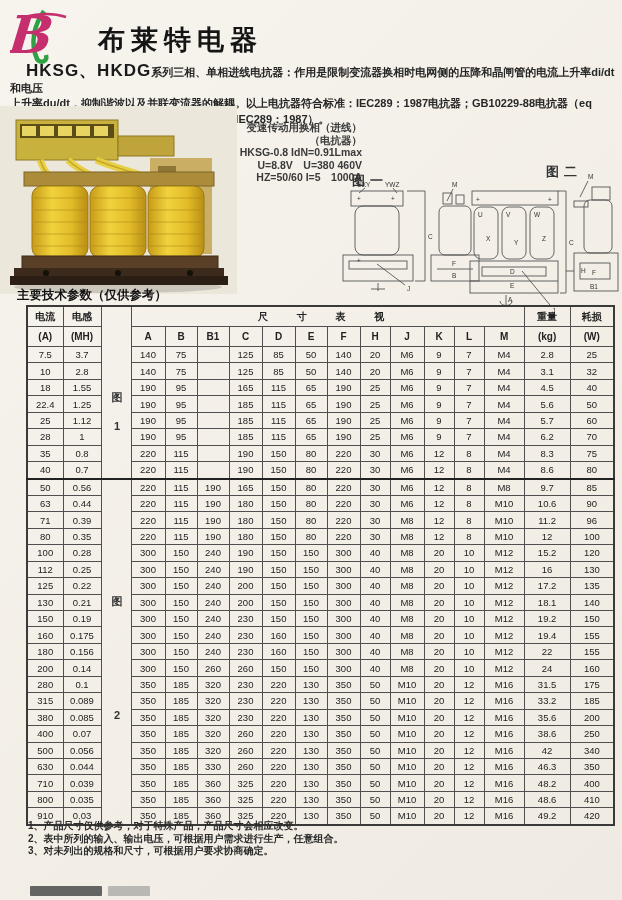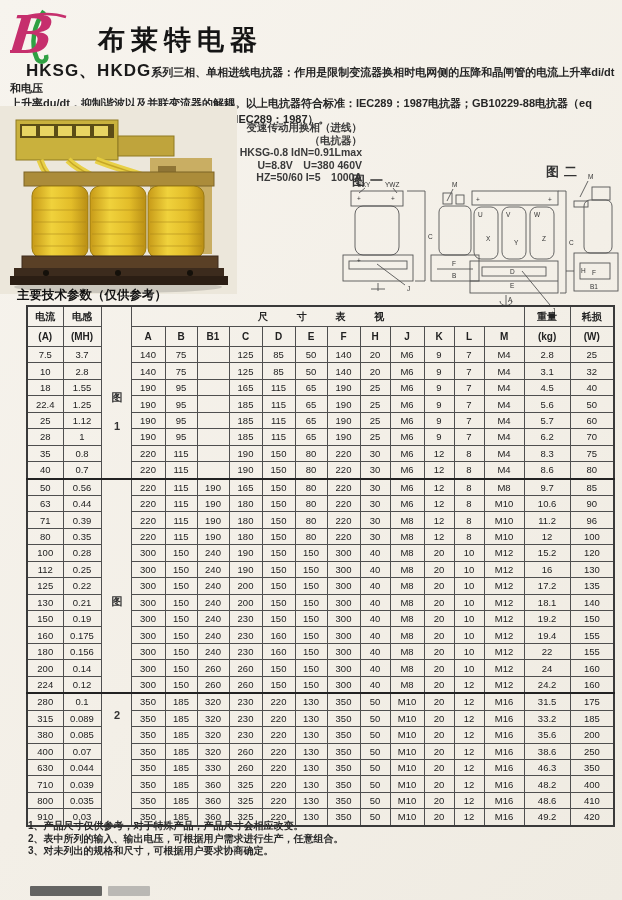--- a/index.html
+++ b/index.html
@@ -645,39 +645,20 @@
             <td>150</td>
             <td>300</td>
             <td>40</td>
             <td>M8</td>
             <td>20</td>
             <td>10</td>
             <td>M12</td>
             <td>24</td>
             <td>160</td>
           </tr>
-          <tr class="group-end">
-            <td>224</td>
-            <td>0.12</td>
-            <td class="spacer"></td>
-            <td>300</td>
-            <td>150</td>
-            <td>260</td>
-            <td>260</td>
-            <td>150</td>
-            <td>150</td>
-            <td>300</td>
-            <td>40</td>
-            <td>M8</td>
-            <td>20</td>
-            <td>12</td>
-            <td>M12</td>
-            <td>24.2</td>
-            <td>160</td>
-          </tr>
           <tr>
             <td>280</td>
             <td>0.1</td>
             <td class="spacer"></td>
             <td>350</td>
             <td>185</td>
             <td>320</td>
             <td>230</td>
             <td>220</td>
             <td>130</td>
@@ -739,20 +720,39 @@
             <td>220</td>
             <td>130</td>
             <td>350</td>
             <td>50</td>
             <td>M10</td>
             <td>20</td>
             <td>12</td>
             <td>M16</td>
             <td>38.6</td>
             <td>250</td>
+          </tr>
+          <tr>
+            <td>500</td>
+            <td>0.056</td>
+            <td class="spacer"></td>
+            <td>350</td>
+            <td>185</td>
+            <td>320</td>
+            <td>260</td>
+            <td>220</td>
+            <td>130</td>
+            <td>350</td>
+            <td>50</td>
+            <td>M10</td>
+            <td>20</td>
+            <td>12</td>
+            <td>M16</td>
+            <td>42</td>
+            <td>340</td>
           </tr>
           <tr>
             <td>630</td>
             <td>0.044</td>
             <td class="spacer"></td>
             <td>350</td>
             <td>185</td>
             <td>330</td>
             <td>260</td>
             <td>220</td>

